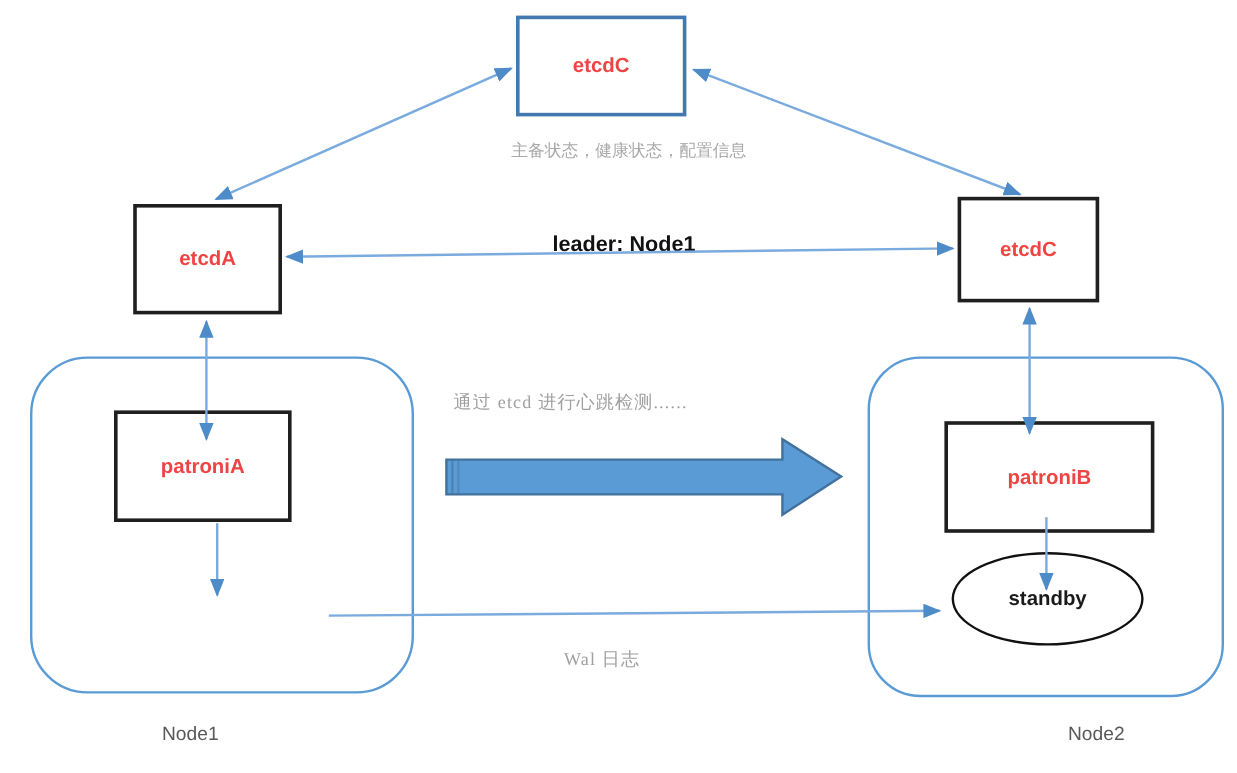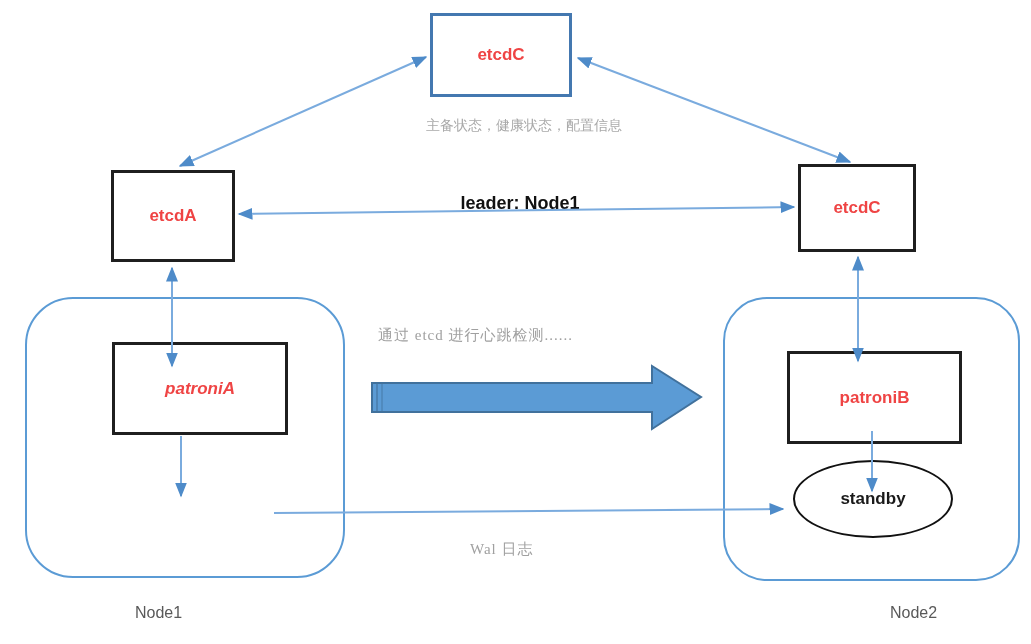--- a/index.html
+++ b/index.html
@@ -101,21 +101,21 @@
   <div class="node-box blue-border" style="left:430px; top:13px; width:142px; height:84px;">
     <span>etcdC</span>
   </div>
   <div class="node-box black-border" style="left:111px; top:170px; width:124px; height:92px;">
     <span>etcdA</span>
   </div>
   <div class="node-box black-border" style="left:798px; top:164px; width:118px; height:88px;">
     <span>etcdC</span>
   </div>
 
-  <div class="node-box black-border" style="left:112px; top:342px; width:176px; height:93px;font-style:italic;">
+  <div class="node-box black-border" style="left:95px; top:342px; width:148px; height:93px;">
     <span>patroniA</span>
   </div>
   <div class="node-box black-border" style="left:787px; top:351px; width:175px; height:93px;">
     <span>patroniB</span>
   </div>
 
   <div class="ellipse" style="left:793px; top:460px; width:160px; height:78px;">
     <span>standby</span>
   </div>
 

